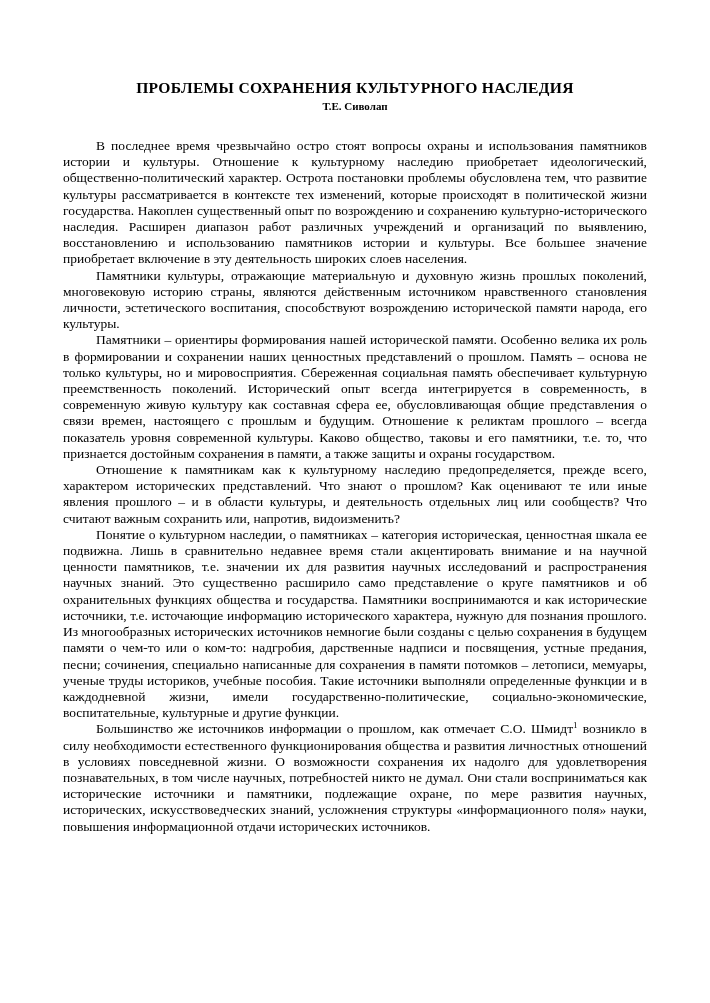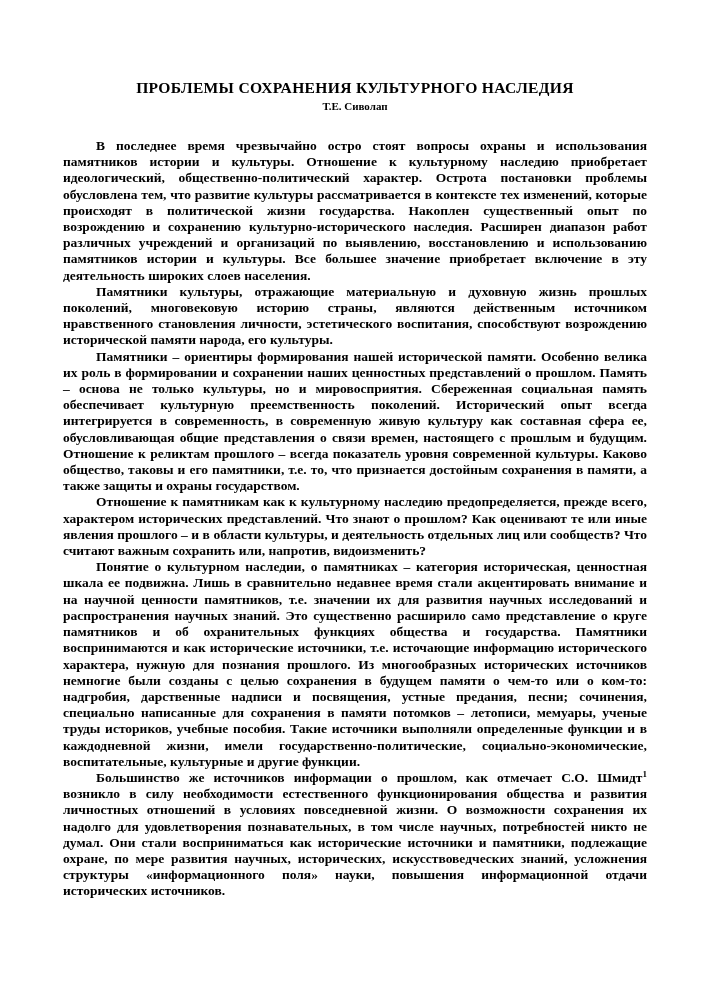--- a/index.html
+++ b/index.html
@@ -36,21 +36,20 @@
     font-size: 11px;
     font-weight: bold;
     text-align: center;
     line-height: 17px;
   }
   .doc-body {
     margin-top: 23px;
     font-size: 13.5px;
     line-height: 16.2px;
     text-align: justify;
-    font-weight: bold;
   }
   .doc-body p {
     margin: 0;
     text-indent: 33px;
   }
   .footnote-marker {
     font-size: 9px;
     vertical-align: super;
     line-height: 0;
   }

